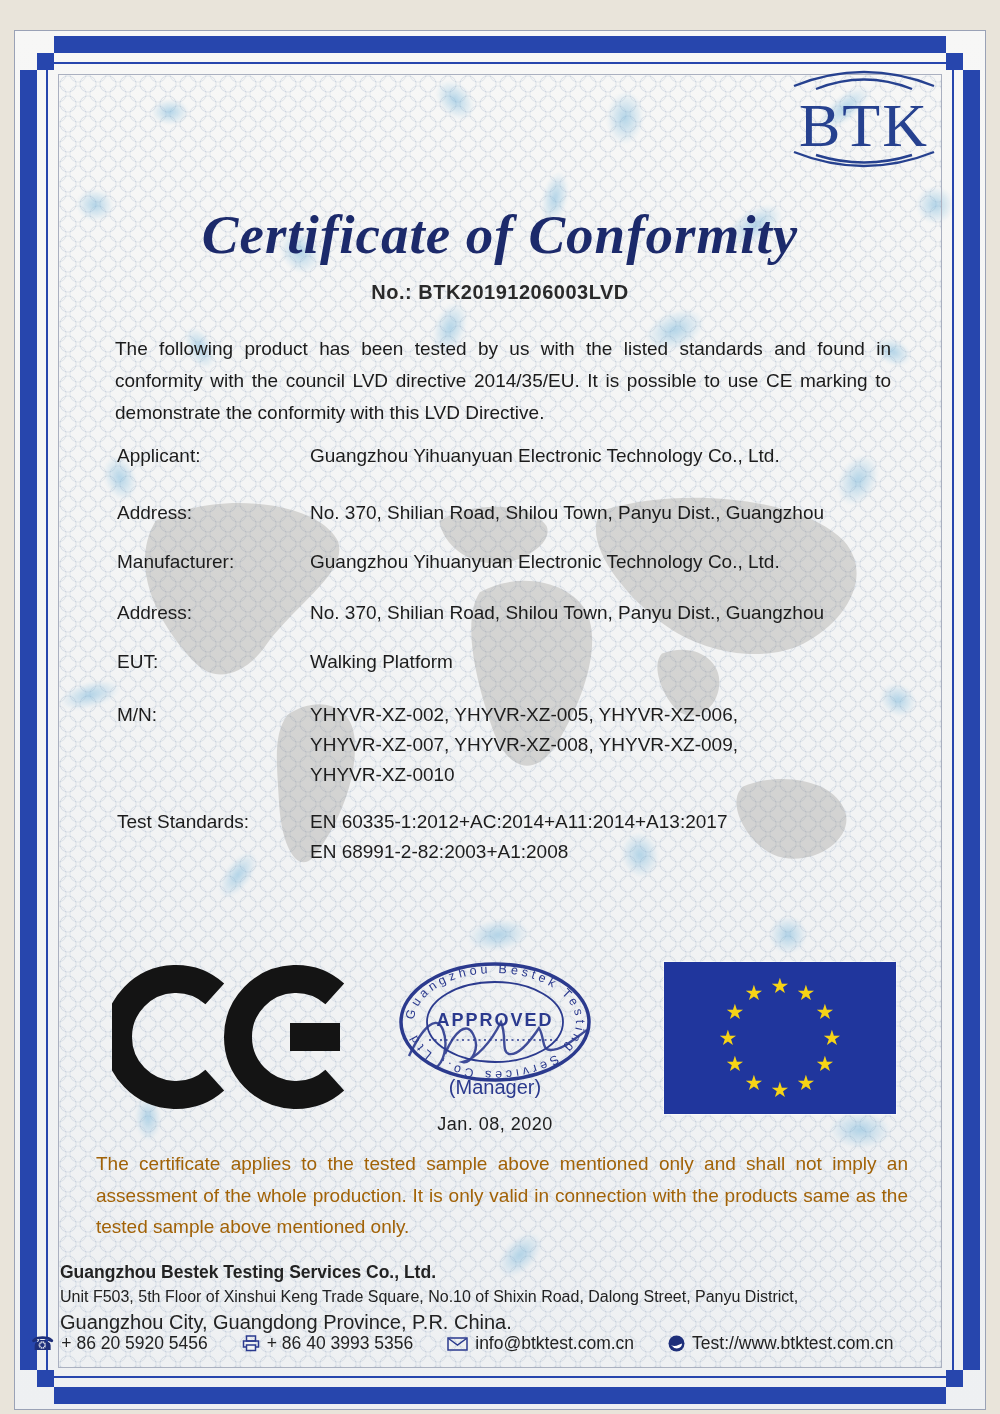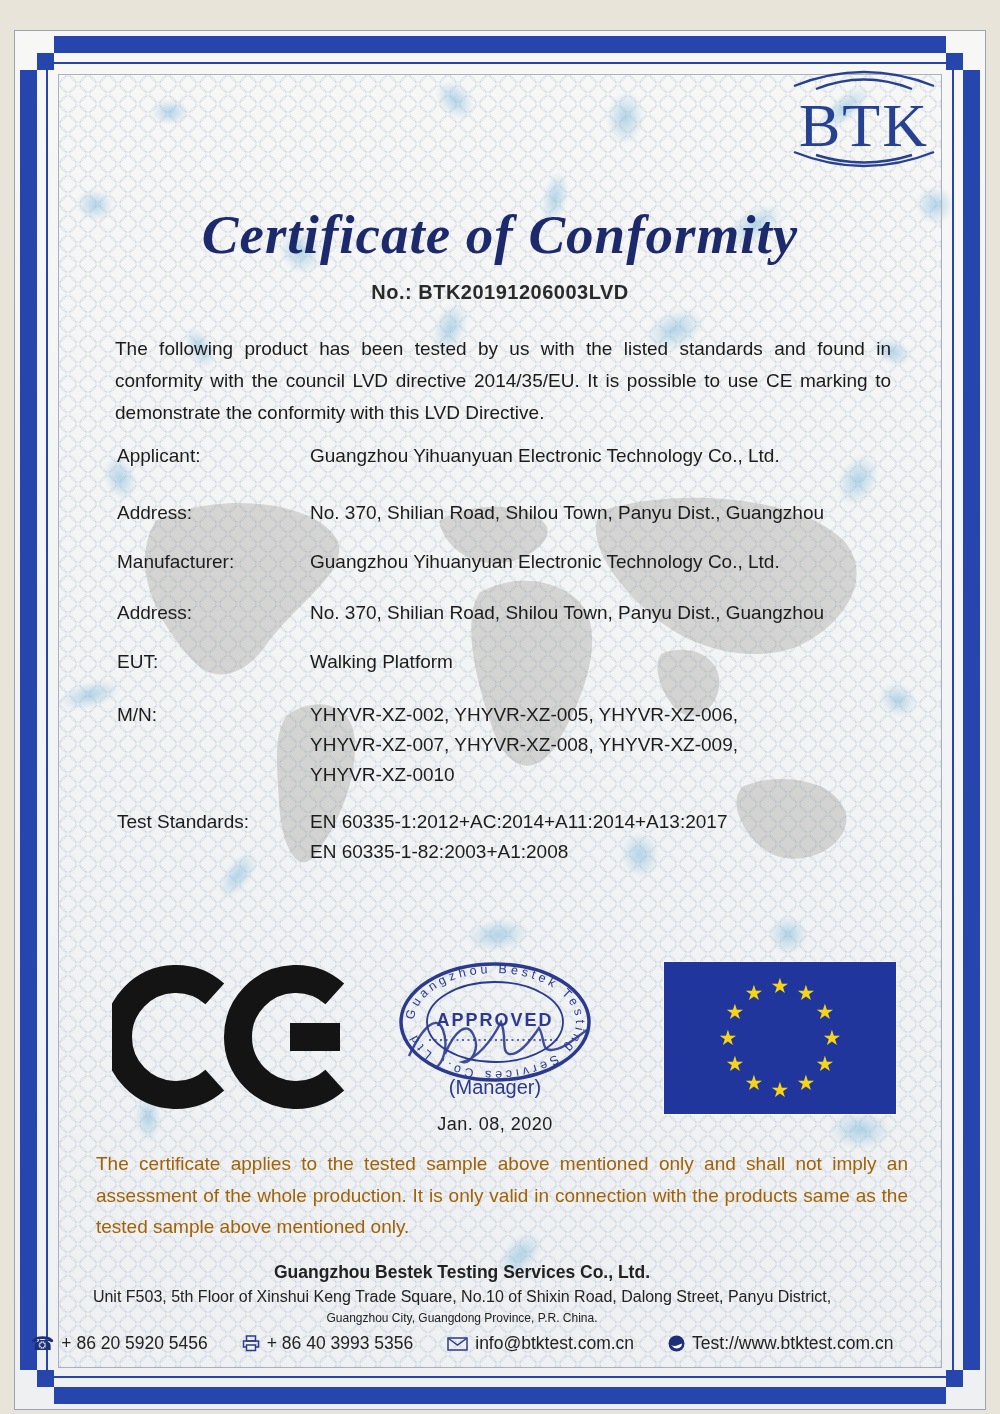--- a/index.html
+++ b/index.html
@@ -45,24 +45,24 @@
   .field-row{position:absolute;left:117px;width:778px;display:flex;font-size:19px;line-height:30px;color:#1c1c1c;}
   .flabel{width:193px;flex:none;}
   .fvalue{flex:1;white-space:pre-line;}
   .ce{position:absolute;left:112px;top:963px;}
   .stamp-wrap{position:absolute;left:395px;top:960px;width:200px;text-align:center;}
   .stamp-date{font-size:18px;color:#1d1d1d;margin-top:8px;letter-spacing:.5px;}
   .flag{position:absolute;left:664px;top:962px;width:232px;height:152px;background:#20369d;box-shadow:0 0 0 1px rgba(255,255,255,.5);}
   .star{position:absolute;transform:translate(-50%,-50%);color:#f6d416;font-size:21px;
     font-family:"DejaVu Sans", sans-serif;line-height:1;}
   .disclaimer{position:absolute;left:96px;width:812px;top:1148px;font-size:19px;line-height:31.5px;text-align:justify;color:#a16207;}
-  .footer{position:absolute;left:60px;width:804px;text-align:center;color:#222;}
+  .footer{position:absolute;left:60px;width:804px;text-align:left;color:#222;}
   .f-company{top:1262px;font-size:17.5px;font-weight:bold;}
   .f-addr1{top:1288px;font-size:16px;}
-  .f-addr2{top:1311px;font-size:12px;}
+  .f-addr2{top:1311px;font-size:20px;}
   .f-contacts{top:1333px;display:flex;justify-content:center;gap:34px;font-size:17.5px;align-items:center;}
   .contact-item{display:flex;align-items:center;gap:7px;white-space:nowrap;}
   .phone-glyph{font-family:"DejaVu Sans", sans-serif;color:#1e2f7a;font-size:19px;line-height:1;}
   .navy-stroke{stroke:#2b3a8e;fill:none;}
 </style>
 </head>
 <body>
 
 <div class="paper"></div>
 <div class="pattern"></div>
@@ -153,21 +153,21 @@
   </div>
   <div class="field-row" style="top:700px">
     <span class="flabel">M/N:</span>
     <span class="fvalue">YHYVR-XZ-002, YHYVR-XZ-005, YHYVR-XZ-006,
 YHYVR-XZ-007, YHYVR-XZ-008, YHYVR-XZ-009,
 YHYVR-XZ-0010</span>
   </div>
   <div class="field-row" style="top:807px">
     <span class="flabel">Test Standards:</span>
     <span class="fvalue">EN 60335-1:2012+AC:2014+A11:2014+A13:2017
-EN 60335-1-82:2003+A1:2008</span>
+EN 68991-2-82:2003+A1:2008</span>
   </div>
 
   <svg class="ce" width="242" height="148" viewBox="0 0 242 148">
     <g stroke="#141414" stroke-width="28" fill="none">
       <path d="M102.8,30.9 A58,58 0 1,0 102.8,117.1"></path>
       <path d="M222.8,30.9 A58,58 0 1,0 222.8,117.1"></path>
     </g>
     <rect x="178" y="60" width="50" height="28" fill="#141414"></rect>
   </svg>
 

